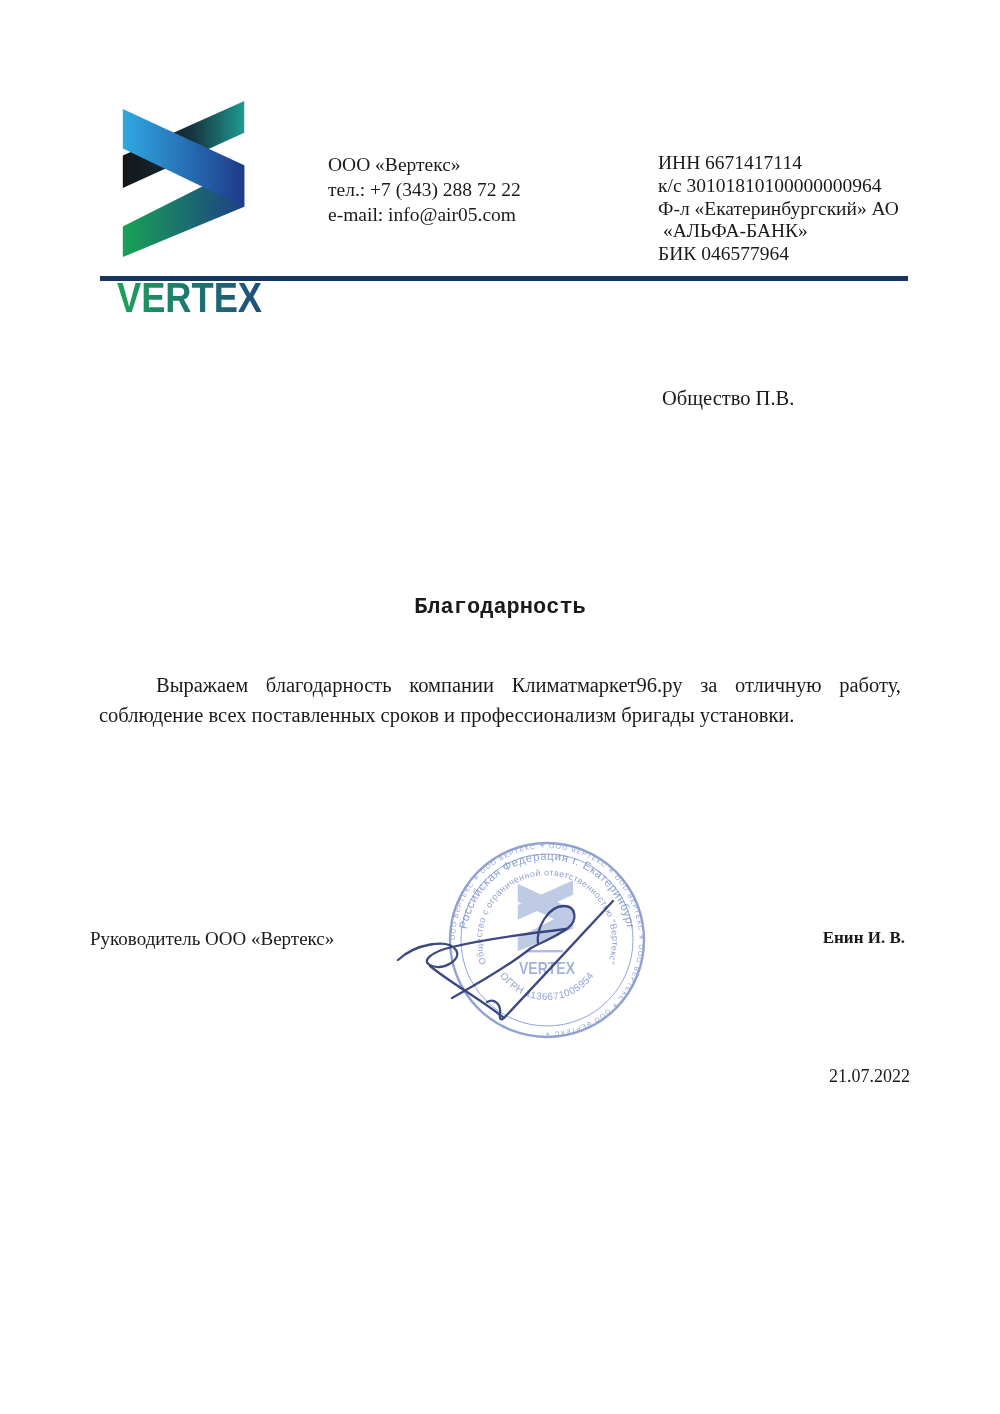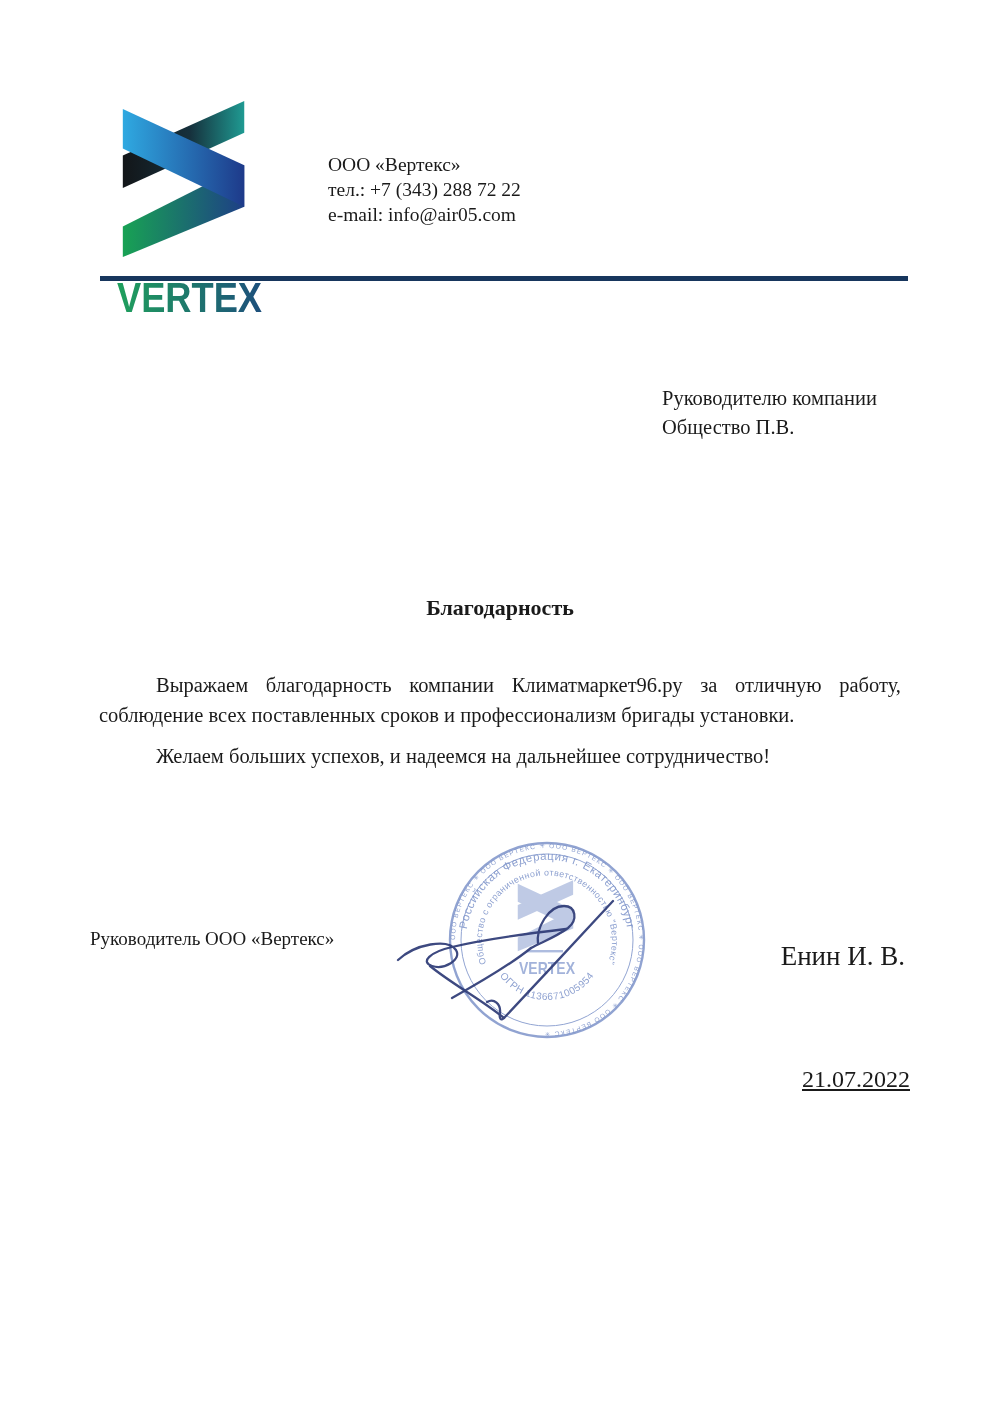--- a/index.html
+++ b/index.html
@@ -14,29 +14,29 @@
   .abs{position:absolute;}
   
   .logo-figure{left:108px;top:96px;width:158px;height:178px;}
   .logo-word{left:116px;top:278px;width:148px;height:42px;}
   .header-rule{left:100px;top:276px;width:808px;height:5px;background:#17365d;}
   .contact-block{left:328px;top:152px;font-size:19.5px;line-height:25px;}
   .req-block{left:658px;top:152px;font-size:19.5px;line-height:22.8px;}
   
   .recipient-block{left:662px;top:384px;font-size:20.5px;line-height:29px;}
   
-  .letter-title{left:88px;top:595px;width:824px;text-align:center;font-size:22px;font-weight:bold;}
+  .letter-title{left:88px;top:595px;width:824px;text-align:center;font-size:22px;font-weight:bold;font-family:Liberation Mono, monospace;}
   .letter-body{left:88px;top:659px;width:824px;font-size:20.5px;line-height:30px;text-align:justify;}
   .letter-body p{margin:11px;text-indent:57px;}
   
   .sig-position{left:90px;top:928px;font-size:19px;}
-  .sig-name{right:95px;top:928px;font-size:27px;font-weight:normal;text-align:right;margin-top:13px;}
+  .sig-name{right:95px;top:928px;font-size:17px;font-weight:bold;text-align:right;}
   .stamp{left:445px;top:838px;width:204px;height:204px;}
   .pen{left:380px;top:860px;width:280px;height:185px;}
-  .doc-date{right:90px;top:1066px;font-size:24px;text-align:right;text-decoration:underline;}
+  .doc-date{right:90px;top:1066px;font-size:18px;text-align:right;}
 </style>
 </head>
 <body>
 
 <div class="page">
 
   <svg class="abs logo-figure" viewBox="0 0 160 180" aria-hidden="true">
     <defs>
       <linearGradient id="gBack" x1="0" y1="0" x2="1" y2="0">
         <stop offset="0" stop-color="#131619"></stop>
@@ -68,31 +68,36 @@
     </defs>
     <text x="1" y="34" font-family="Liberation Sans, sans-serif" font-weight="bold" font-size="42" textLength="145" lengthAdjust="spacingAndGlyphs" fill="url(#gWord)">VERTEX</text>
   </svg>
 
   <div class="abs contact-block">
     <div>ООО «Вертекс»</div>
     <div>тел.: +7 (343) 288 72 22</div>
     <div>e-mail: info@air05.com</div>
   </div>
 
+  <div class="abs req-block">
+    <div>ИНН 6671417114</div>
+    <div>к/с 30101810100000000964</div>
+    <div>Ф-л «Екатеринбургский» АО</div>
+    <div style="padding-left:5px;">«АЛЬФА-БАНК»</div>
+    <div>БИК 046577964</div>
+  </div>
 
   <div class="abs recipient-block">
-    <div>Руководителю компании</div>
     <div>Общество П.В.</div>
   </div>
 
   <div class="abs letter-title">Благодарность</div>
 
   <div class="abs letter-body">
     <p>Выражаем благодарность компании Климатмаркет96.ру за отличную работу, соблюдение всех поставленных сроков и профессионализм бригады установки.</p>
-    <p>Желаем больших успехов, и надеемся на дальнейшее сотрудничество!</p>
   </div>
 
   <div class="abs sig-position">Руководитель ООО «Вертекс»</div>
   <div class="abs sig-name">Енин И. В.</div>
 
   <svg class="abs stamp" viewBox="-102 -102 204 204" aria-hidden="true">
     <defs>
       <path id="arcFull" d="M -92,0 A 92,92 0 1 1 92,0 A 92,92 0 1 1 -92,0"></path>
       <path id="arcTop" d="M -77,26 A 81,81 0 1 1 77,26"></path>
       <path id="arcInner" d="M -42,50 A 65,65 0 1 1 42,50"></path>

